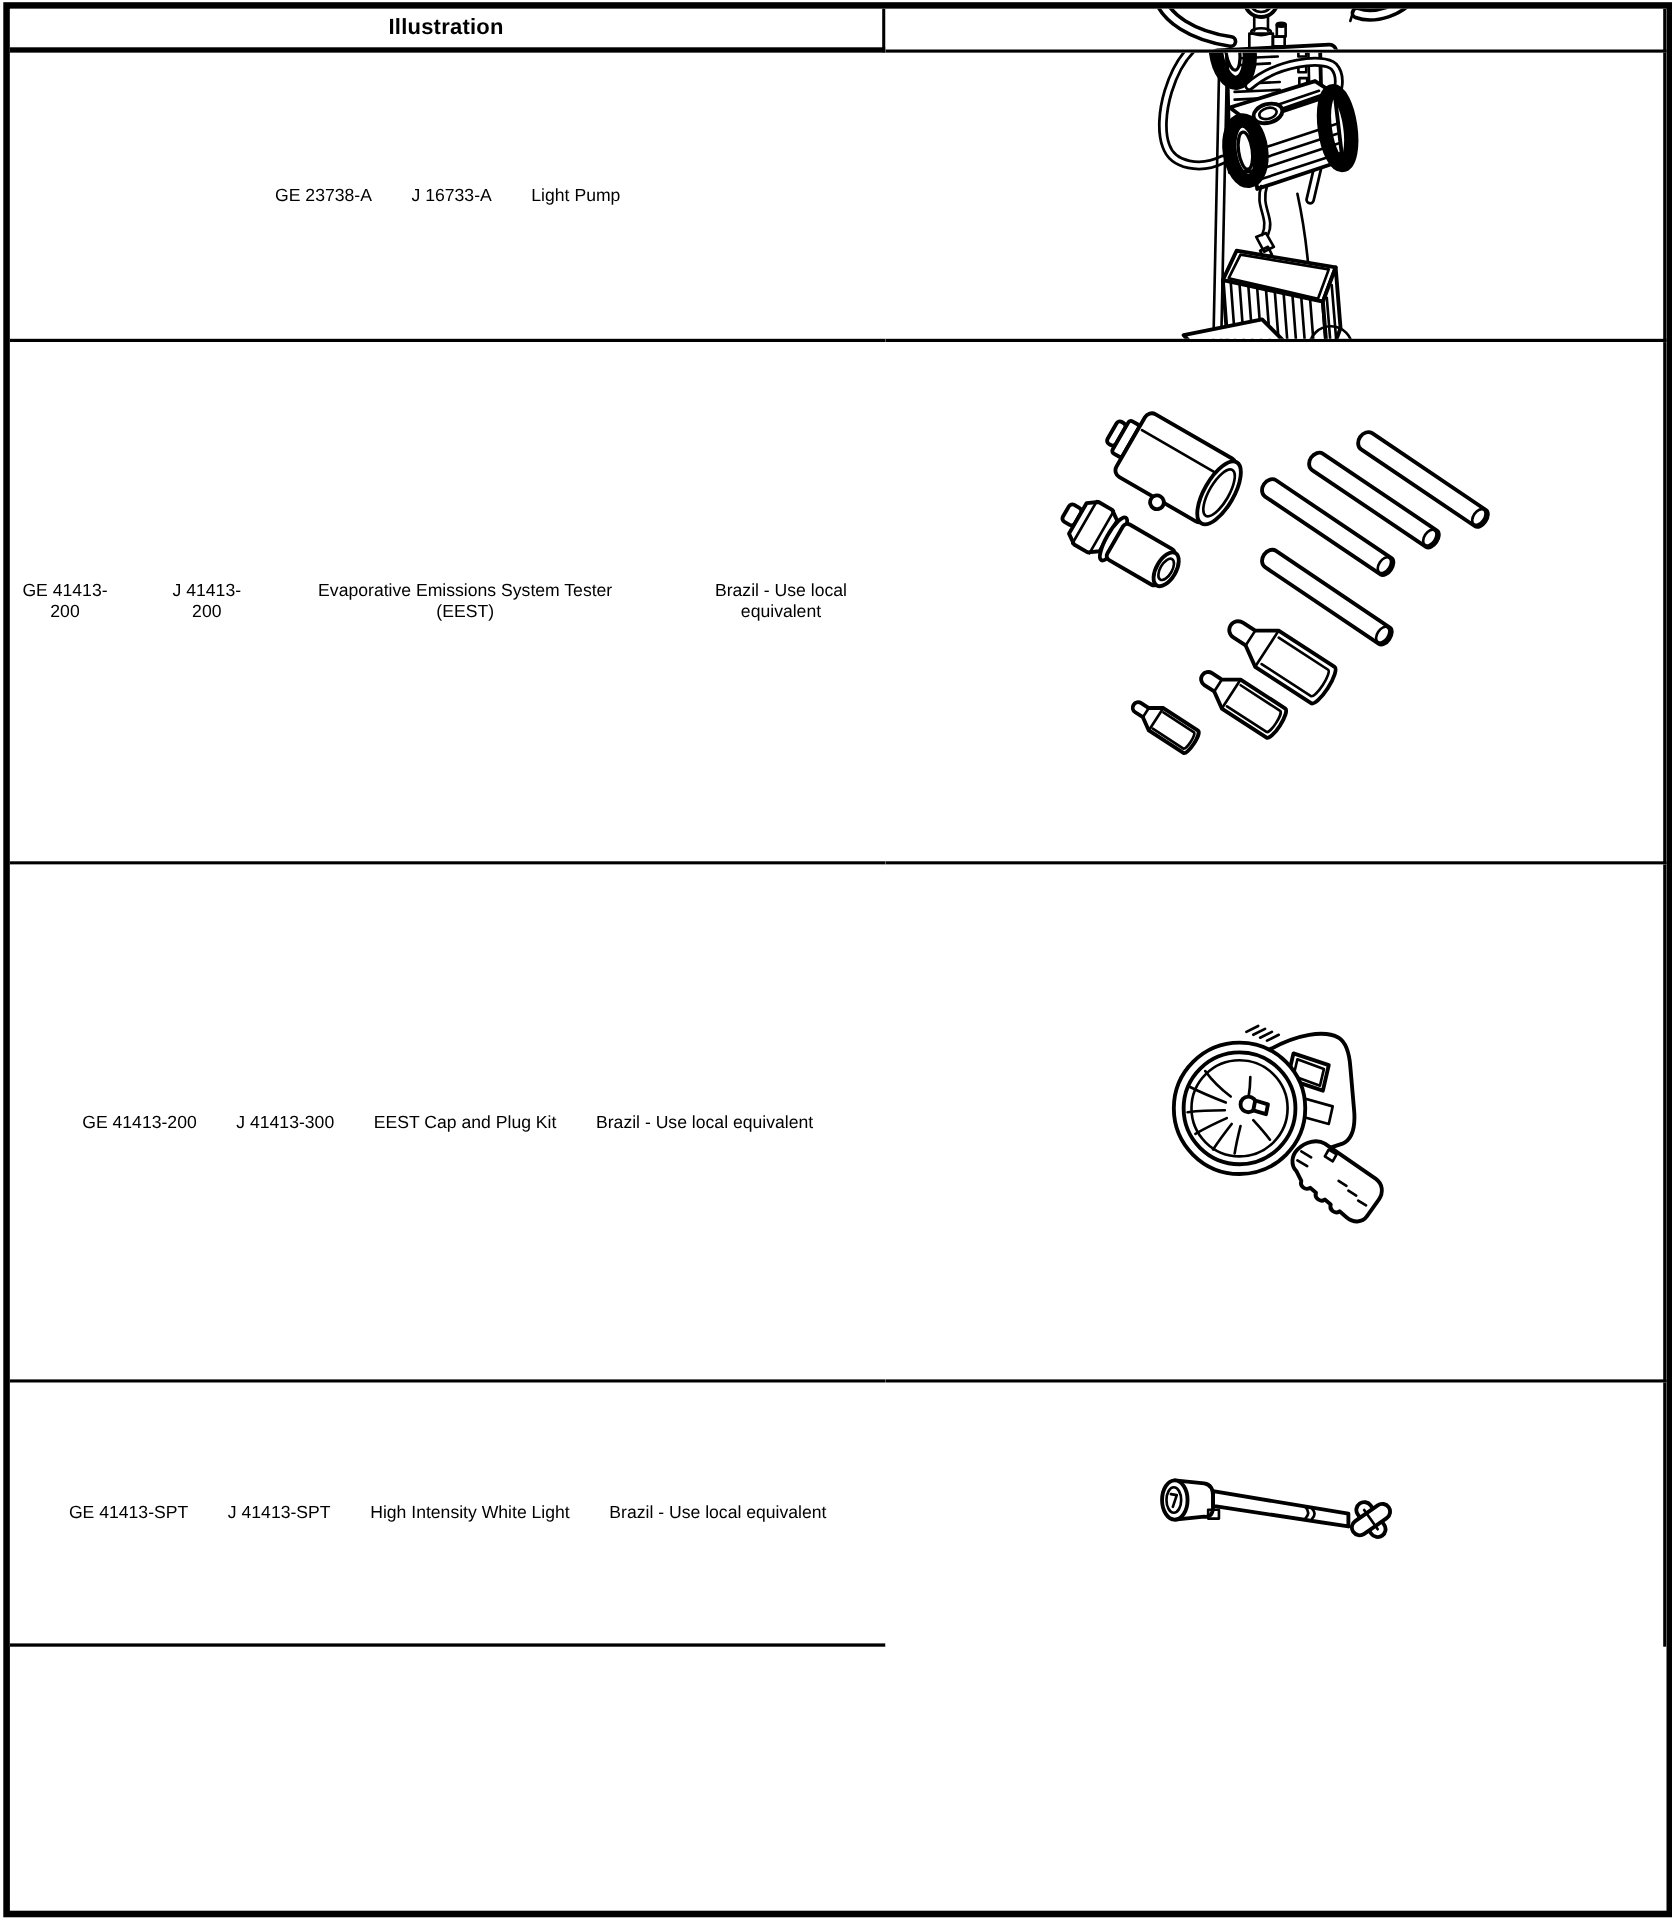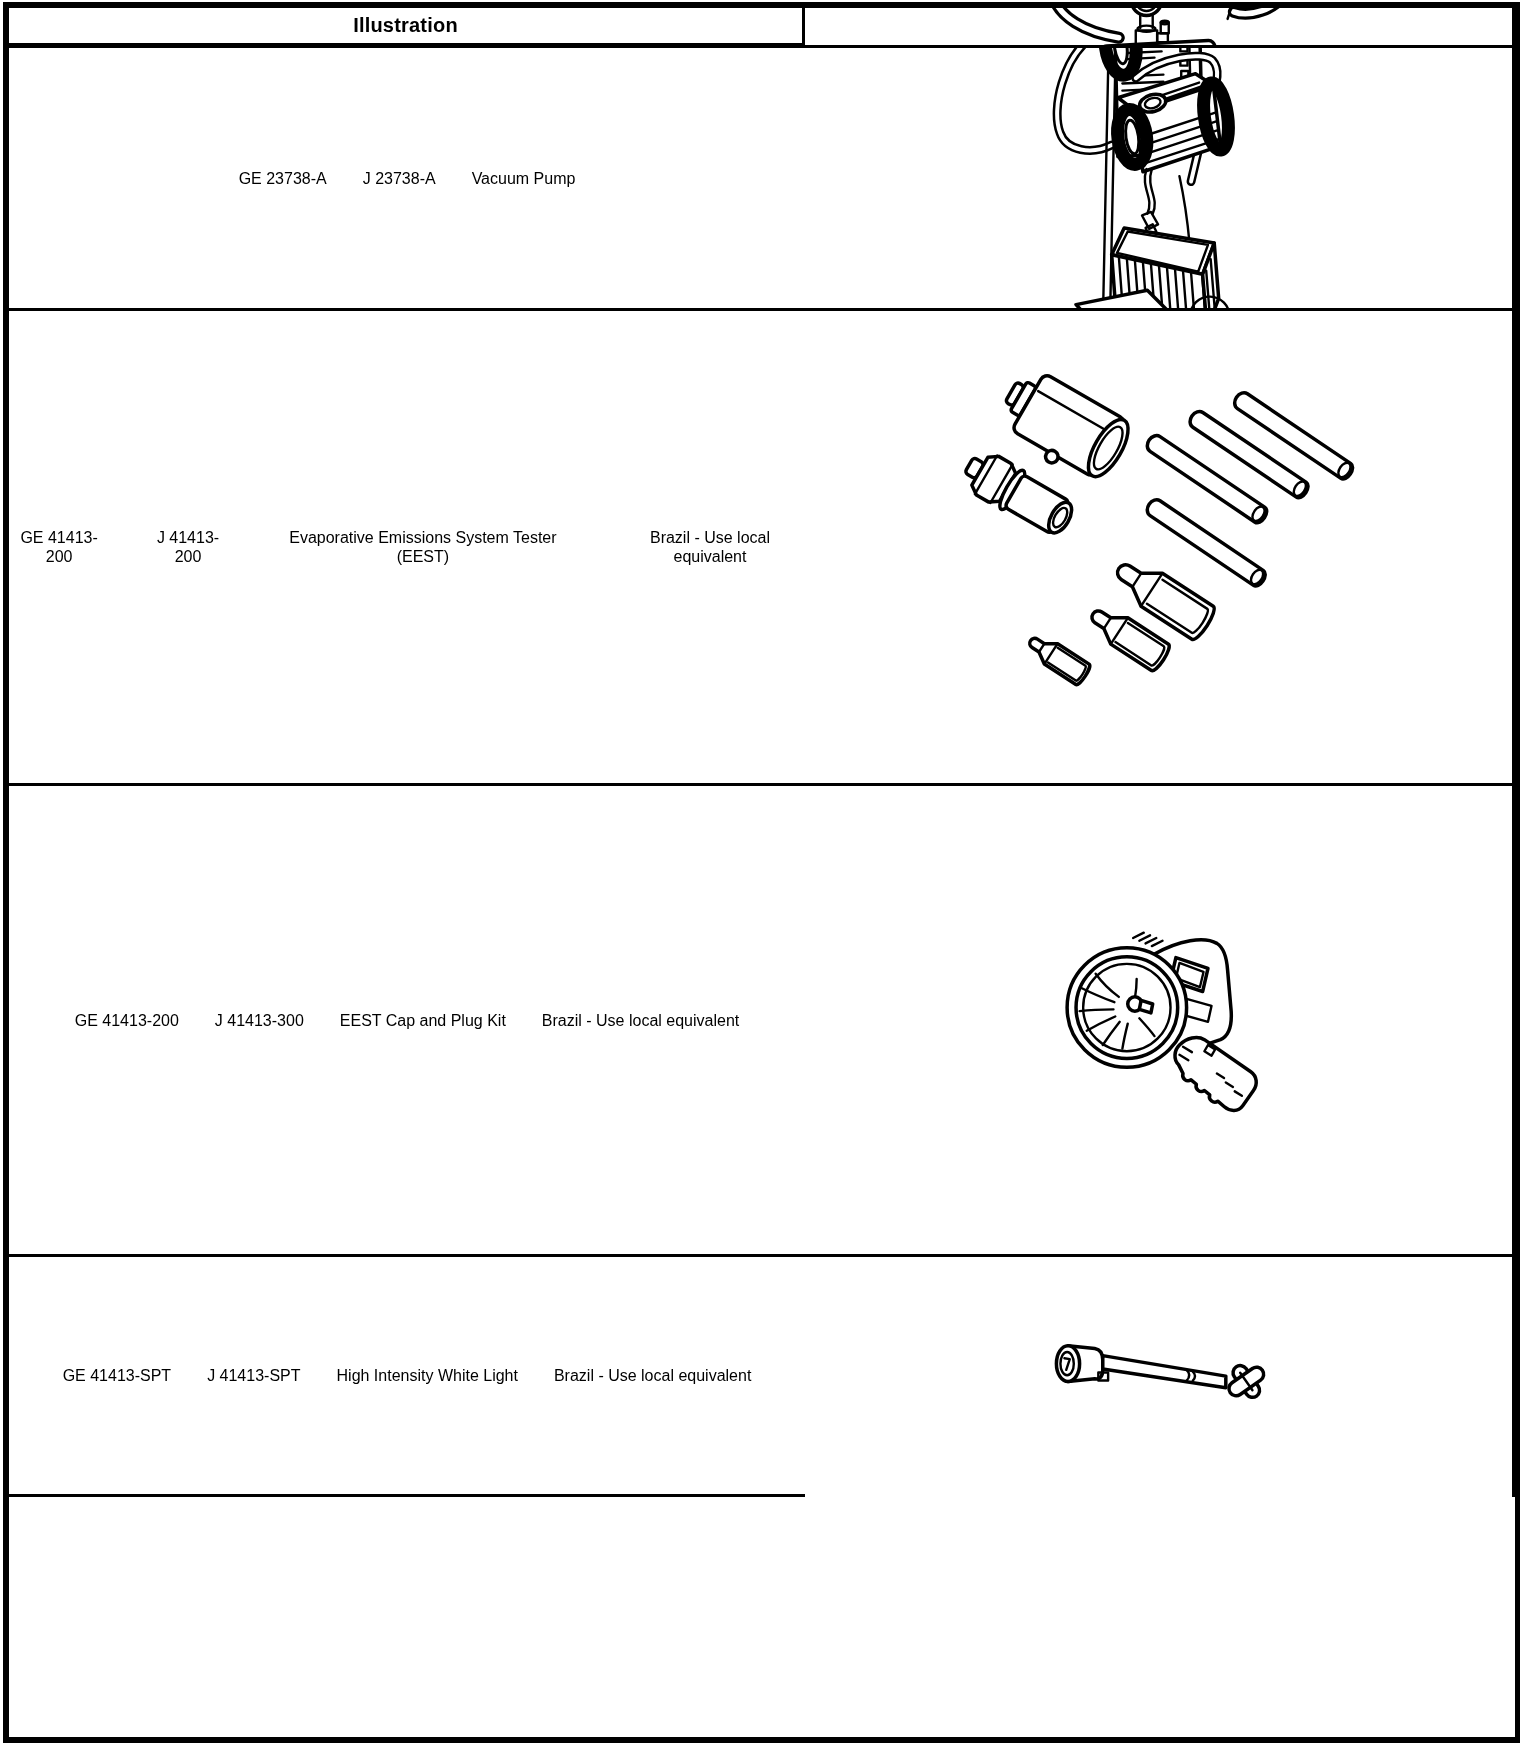--- a/index.html
+++ b/index.html
@@ -96,22 +96,22 @@
             <rect class="fw" x="300" y="155" width="14" height="11" rx="4"></rect>
           </g>
           <path class="fw" d="M 364,178 C 357,189 359,197 353,207 C 347,217 349,227 345,237 C 343,247 351,255 361,253 C 371,251 373,243 377,233 C 381,221 383,209 389,199 C 393,191 397,184 403,178 Z"></path>
           <path class="fw" d="M 448,172 L 484,230 C 490,240 488,248 480,247 C 474,246 470,240 466,232 L 436,180 Z"></path>
           <circle class="ln2" cx="450" cy="180" r="4"></circle>
         </g>
       </svg>
     </div>
     <div class="cell rb txt">
       <div>GE 23738-A</div>
-      <div>J 23738-A</div>
-      <div>Vacuum Pump</div>
+      <div>J 16733-A</div>
+      <div>Light Pump</div>
     </div>
 
     <div class="cell col-l rb illus">
       <svg width="793" height="472" viewBox="0 0 793 472" role="img" aria-label="evaporative-emissions-system-tester-cart">
 
         <g>
           <path class="hose2-o" d="M 322,78 C 290,100 276,158 286,185 C 293,206 322,210 344,199"></path>
           <path class="hose2-i" d="M 322,78 C 290,100 276,158 286,185 C 293,206 322,210 344,199"></path>
         </g>
 

